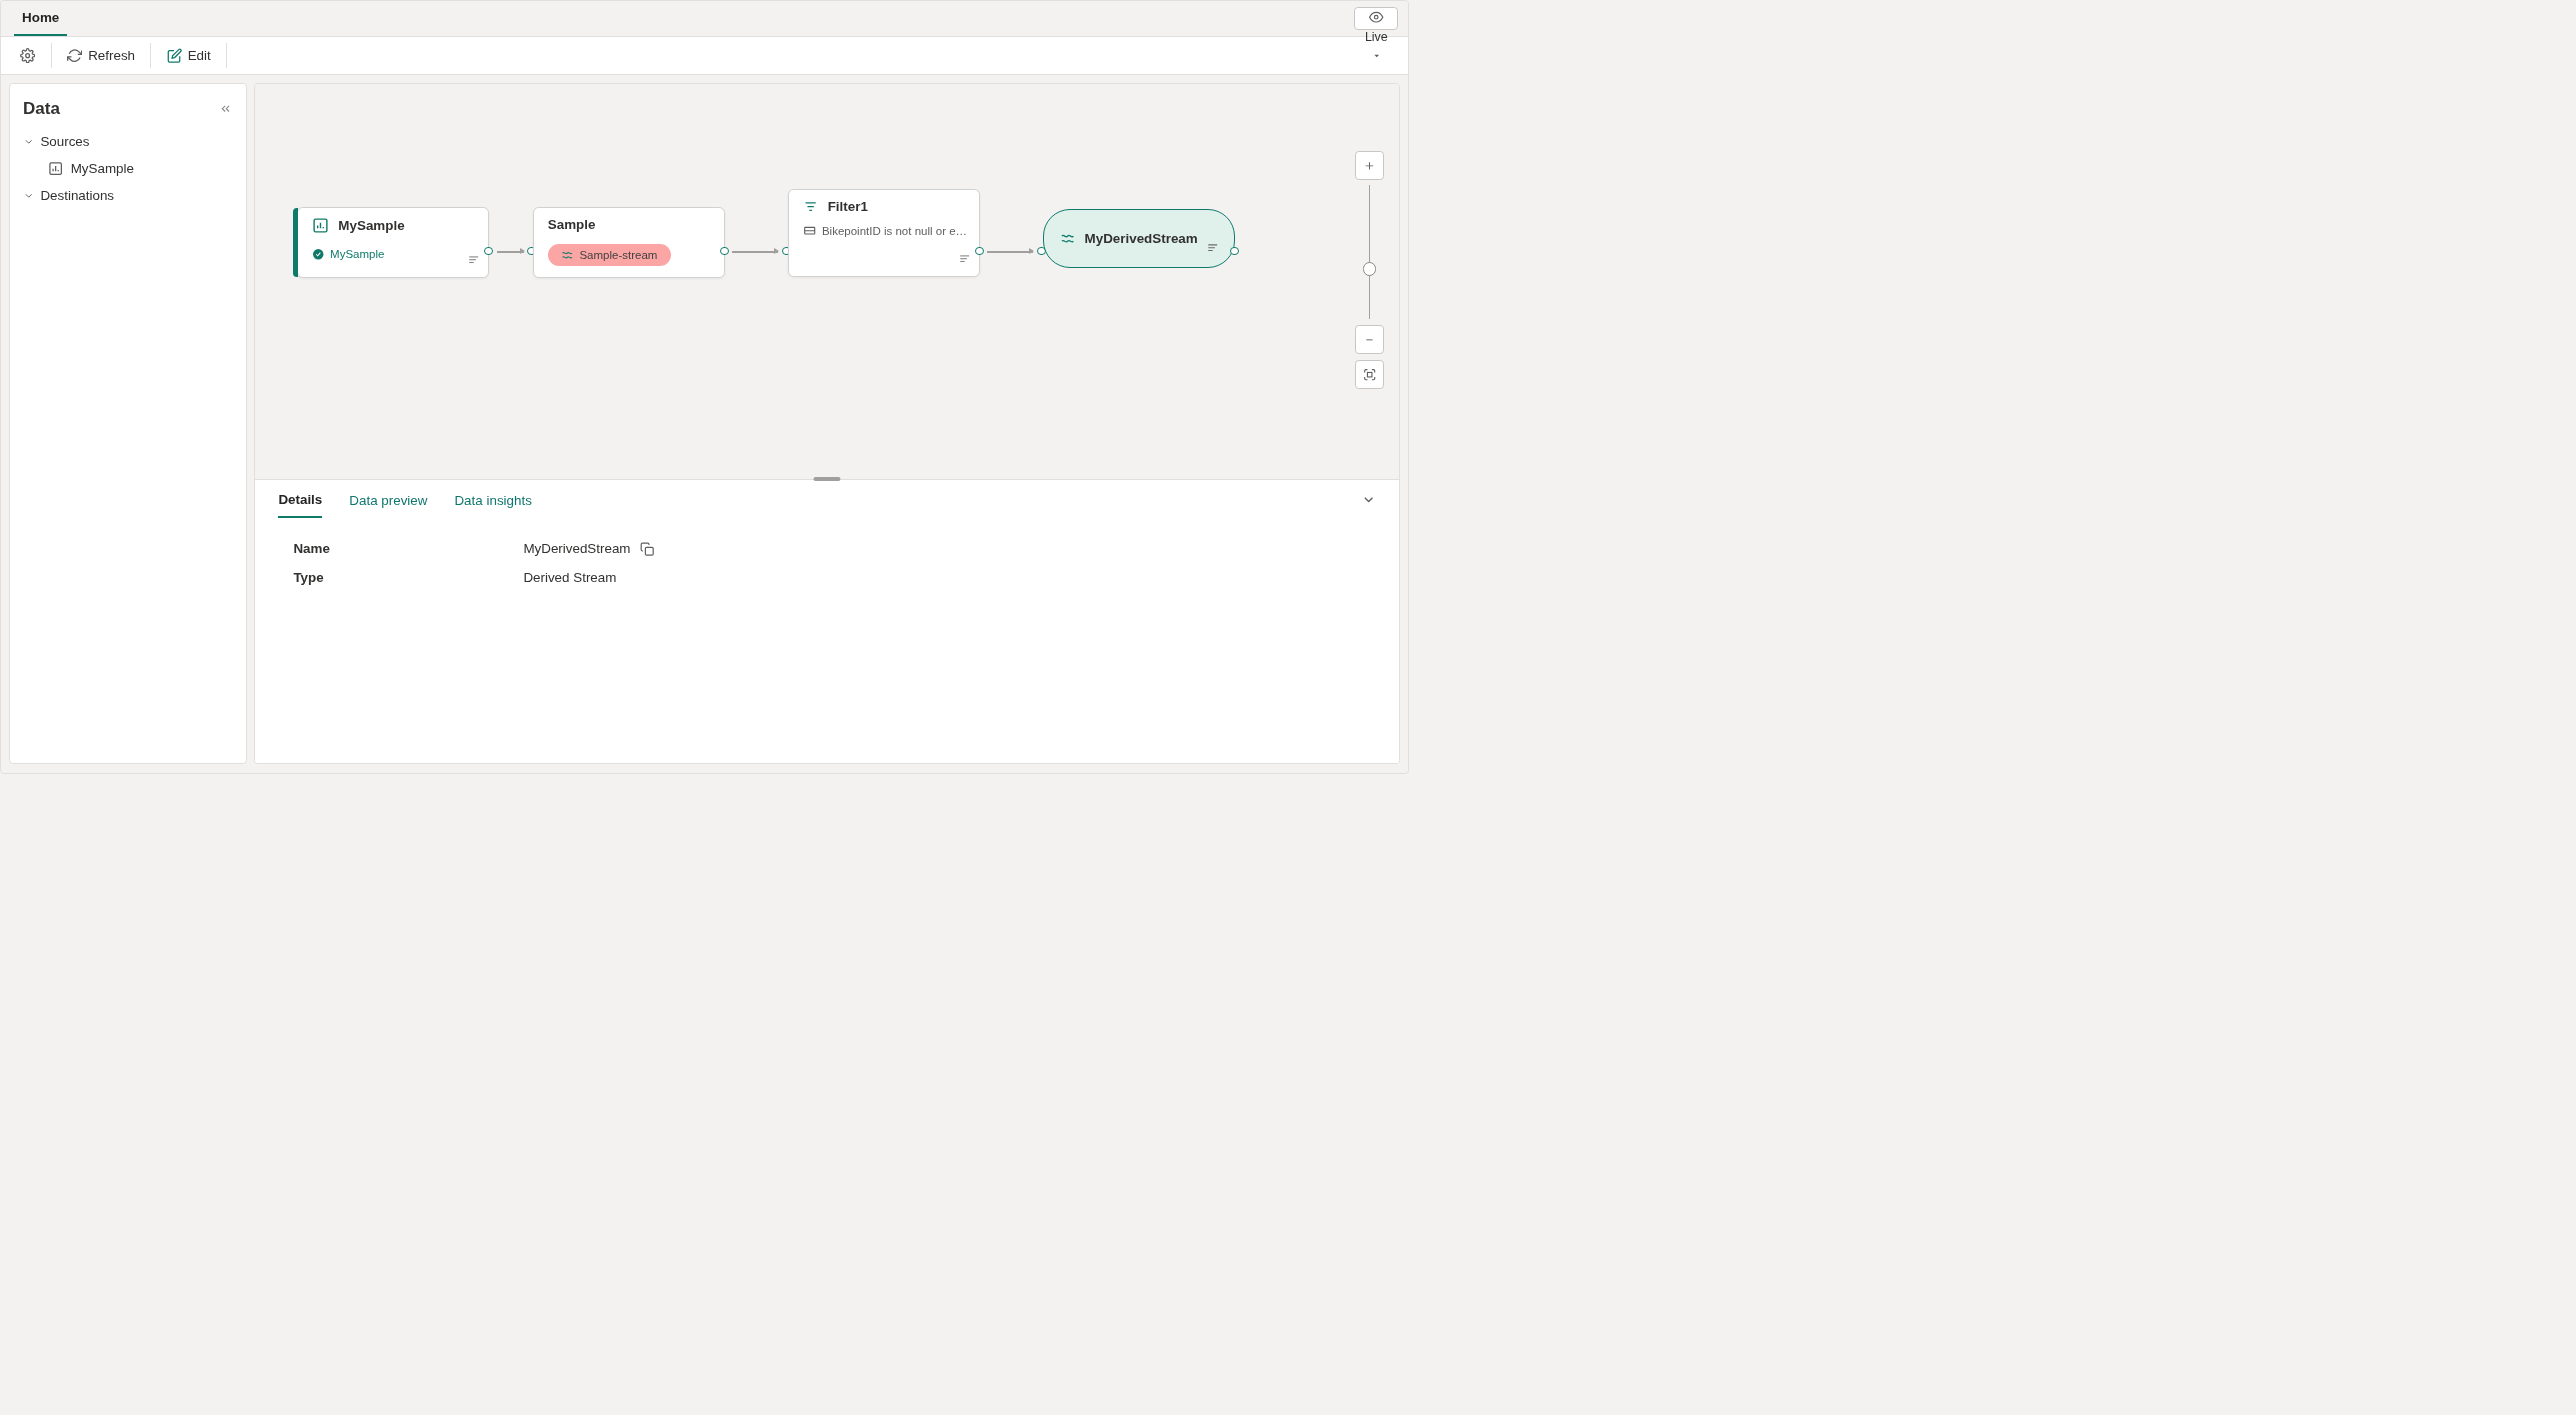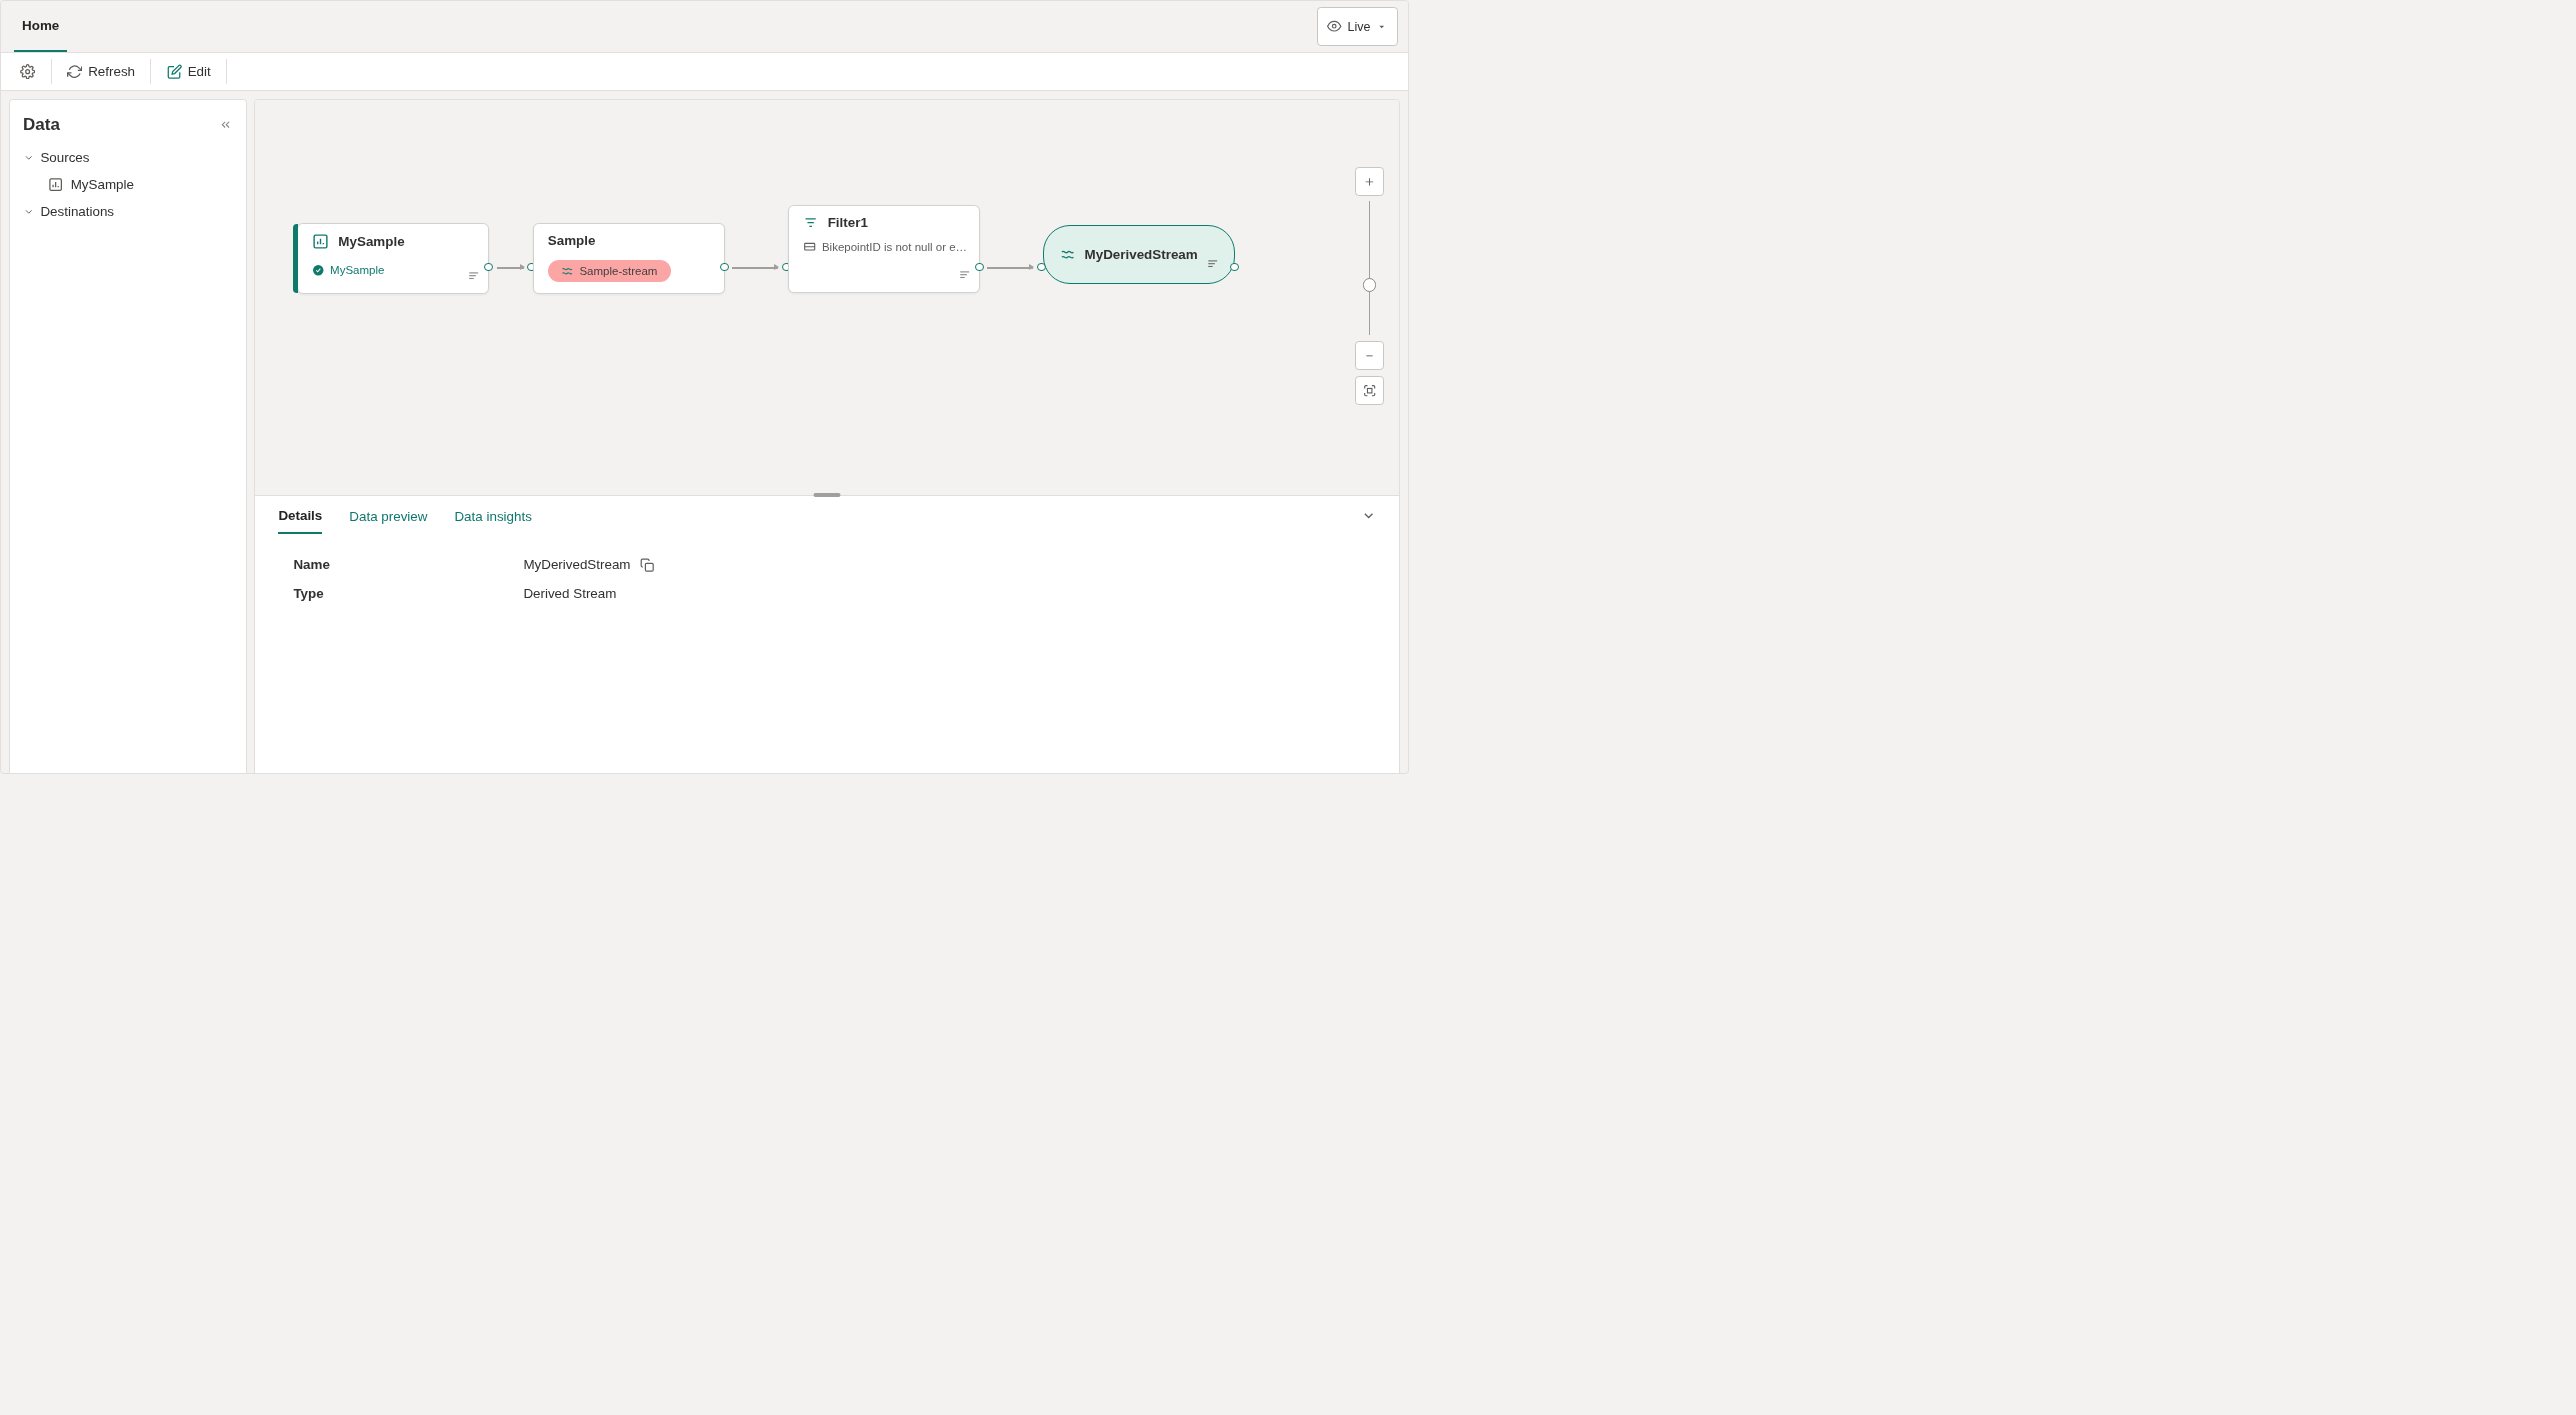--- a/index.html
+++ b/index.html
@@ -11,21 +11,21 @@
   width: 1409px;
   height: 774px;
   overflow: hidden;
   position: relative;
   border: 1px solid #e1dfdd;
   border-radius: 3.8px;
 }
 
 
 .ribbon-tabs {
-  height: 52px;
+  height: 36px;
   background: #f3f2f1;
   display: flex;
   align-items: stretch;
   padding-left: 13.4px;
   justify-content: space-between;
   border-bottom: 1px solid #e1dfdd;
 }
 .ribbon-tab {
   display: flex;
   align-items: center;
@@ -40,20 +40,21 @@
   display: flex;
   align-items: center;
   gap: 5.8px;
   border: 1px solid #c8c6c4;
   border-radius: 3.8px;
   background: #fff;
   padding: 1.9px 9.6px;
   margin: 5.8px 9.6px 5.8px 0;
   cursor: pointer;
   font-size: 12.5px;
+  flex-direction: column;
 }
 
 .toolbar {
   height: 38px;
   background: #fff;
   display: flex;
   align-items: center;
   padding: 0 11.5px;
   gap: 3.8px;
   border-bottom: 1px solid #e1dfdd;

